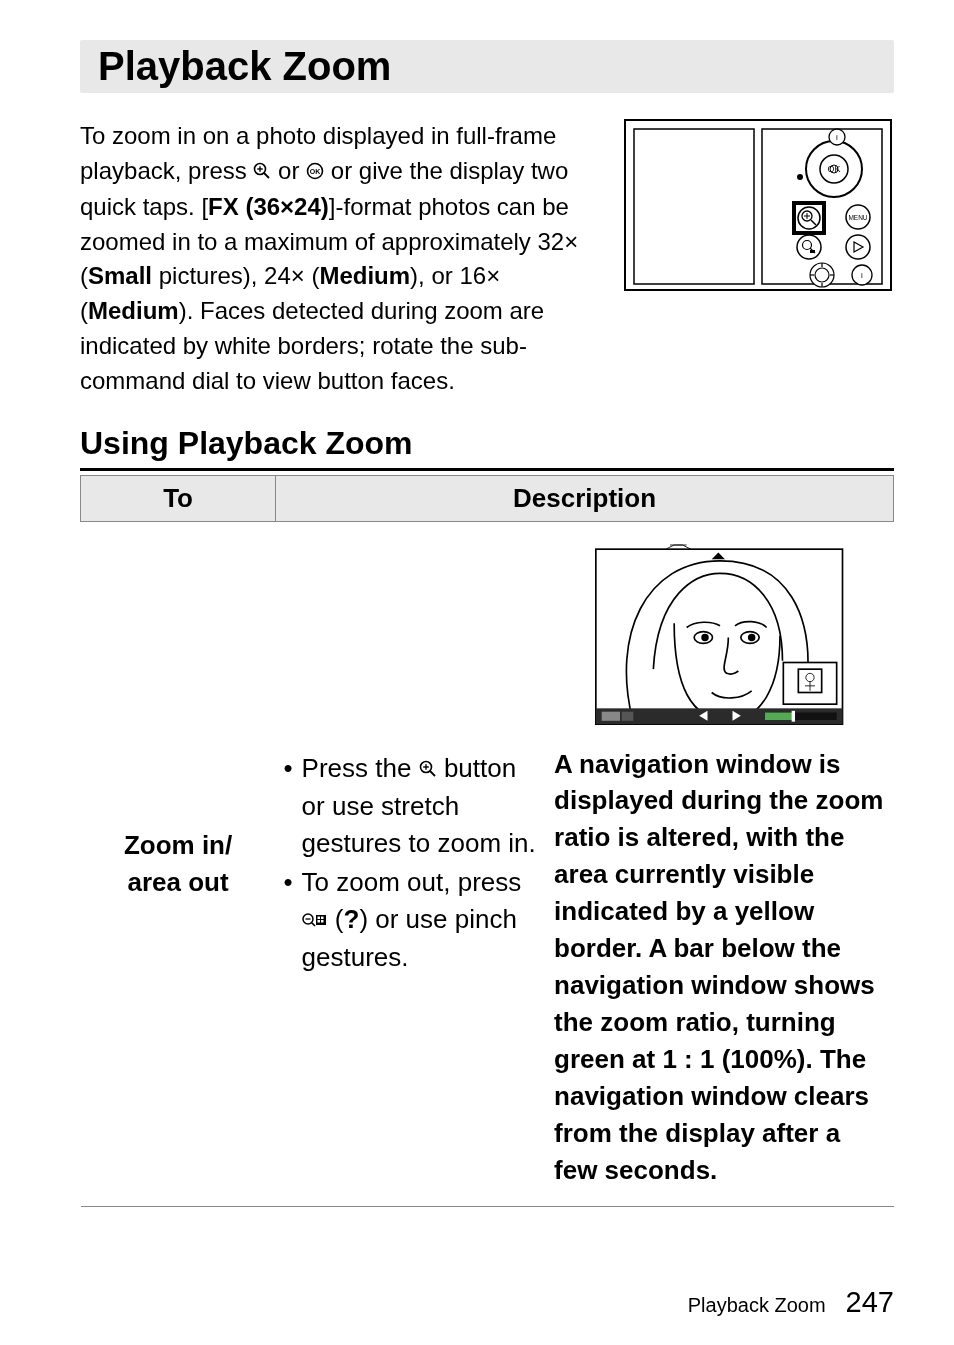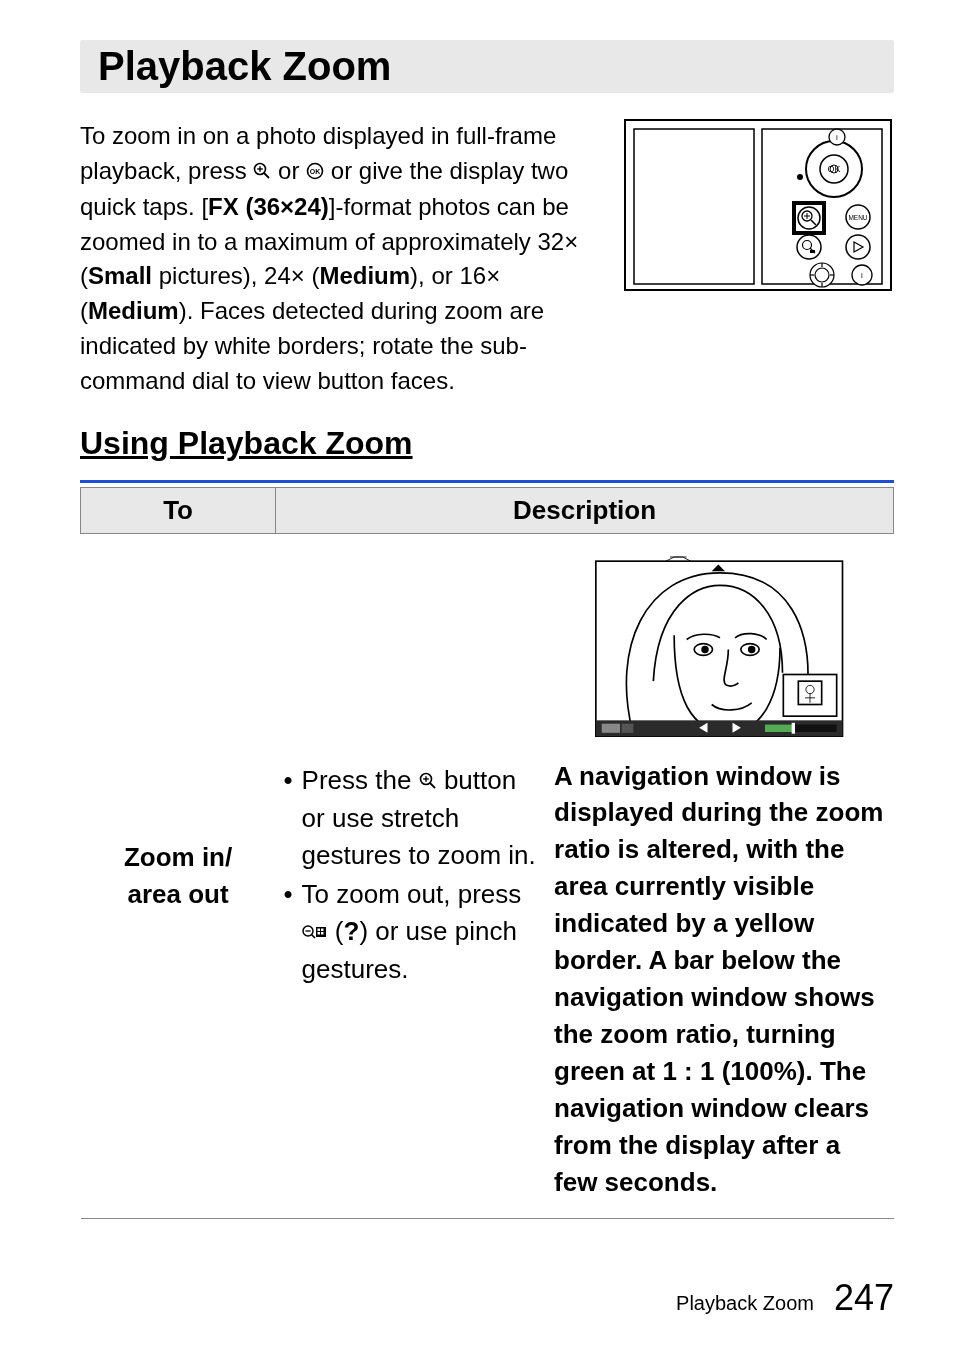--- a/index.html
+++ b/index.html
@@ -33,24 +33,23 @@
     line-height: 1.45;
   }
   .camera-illustration {
     width: 270px;
     height: 180px;
     flex: none;
   }
   .section-title {
     font-size: 32px;
     font-weight: 700;
-    border-bottom: 3px solid #1d4ed8;
-    padding-bottom: 18px;
+    border-bottom: 3px solid #000000;
+    padding-bottom: 6px;
     margin-bottom: 4px;
-    text-decoration: underline;
   }
   table.feature {
     width: 100%;
     border-collapse: collapse;
     font-size: 26px;
     line-height: 1.42;
   }
   table.feature th {
     background: #e8e8e8;
     font-weight: 700;
@@ -101,21 +100,21 @@
   .footer {
     position: absolute;
     bottom: 26px;
     right: 60px;
     font-size: 20px;
     display: flex;
     align-items: baseline;
     gap: 20px;
   }
   .footer .page-num {
-    font-size: 36px;
+    font-size: 29px;
   }
   .glyph-zoom-in, .glyph-zoom-out, .glyph-ok {
     display:inline-block;
     vertical-align:middle;
   }
 </style>
 </head>
 <body>
 
 <div class="main-title-bar">

